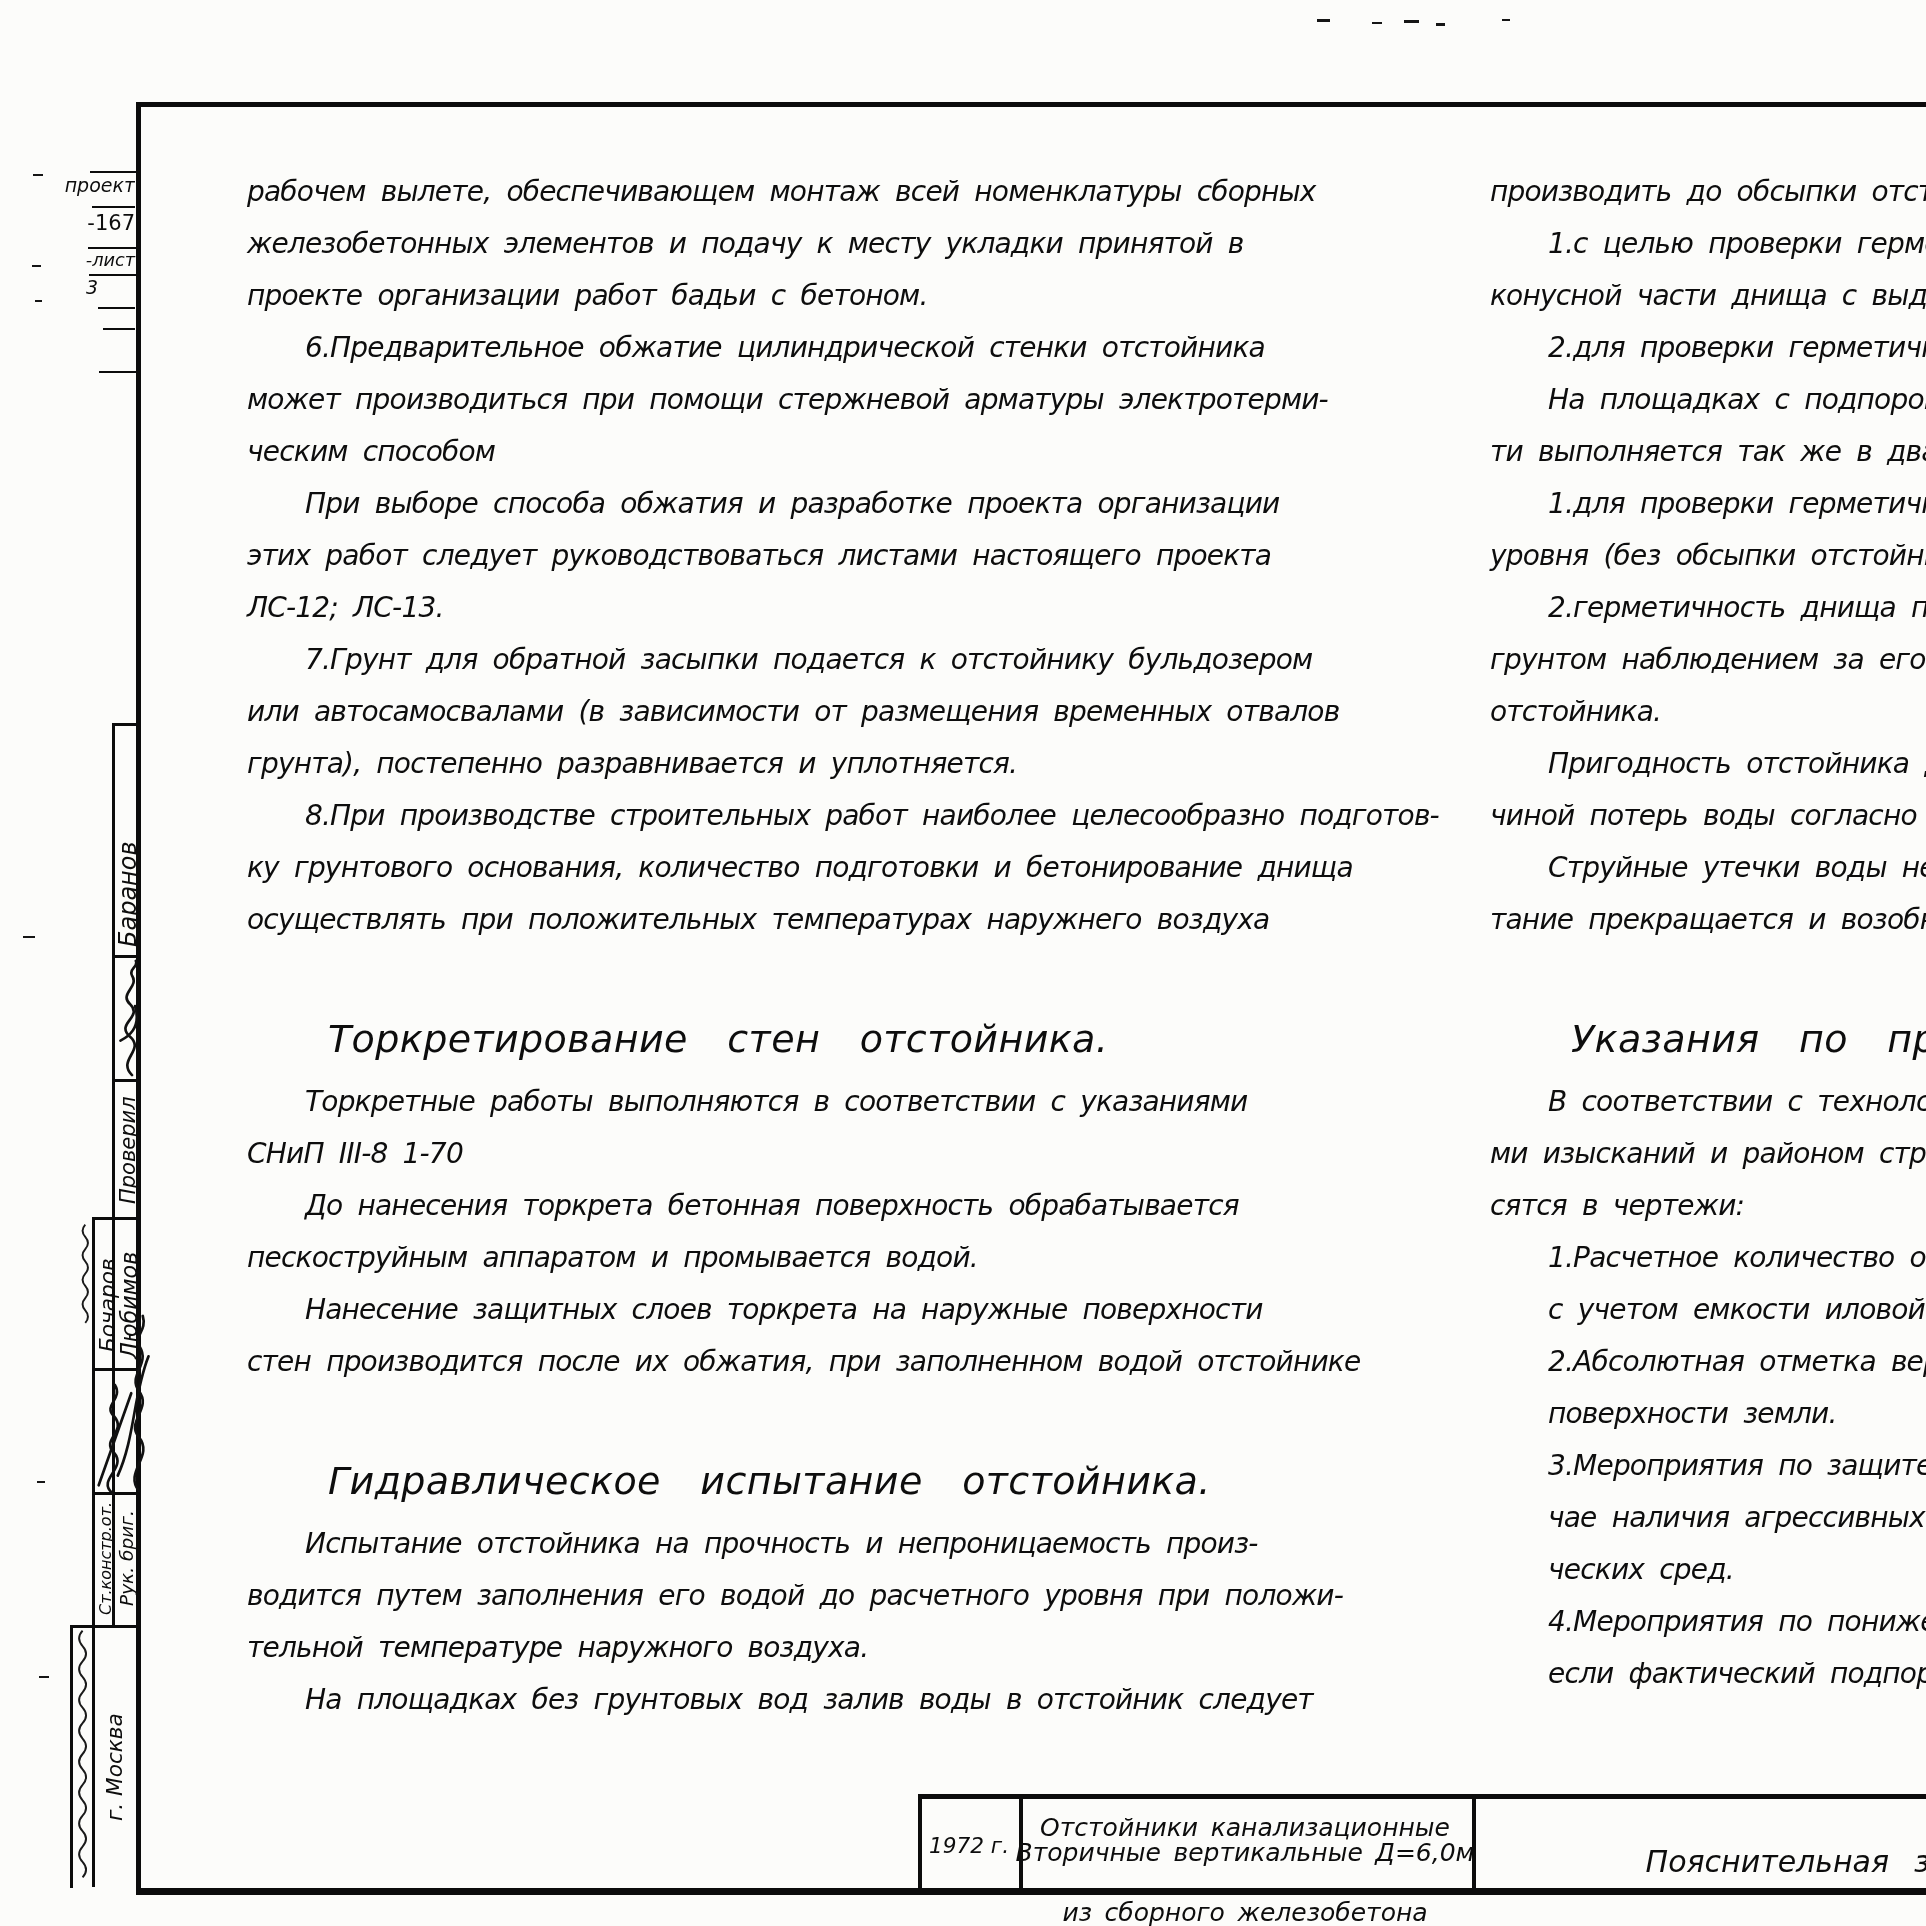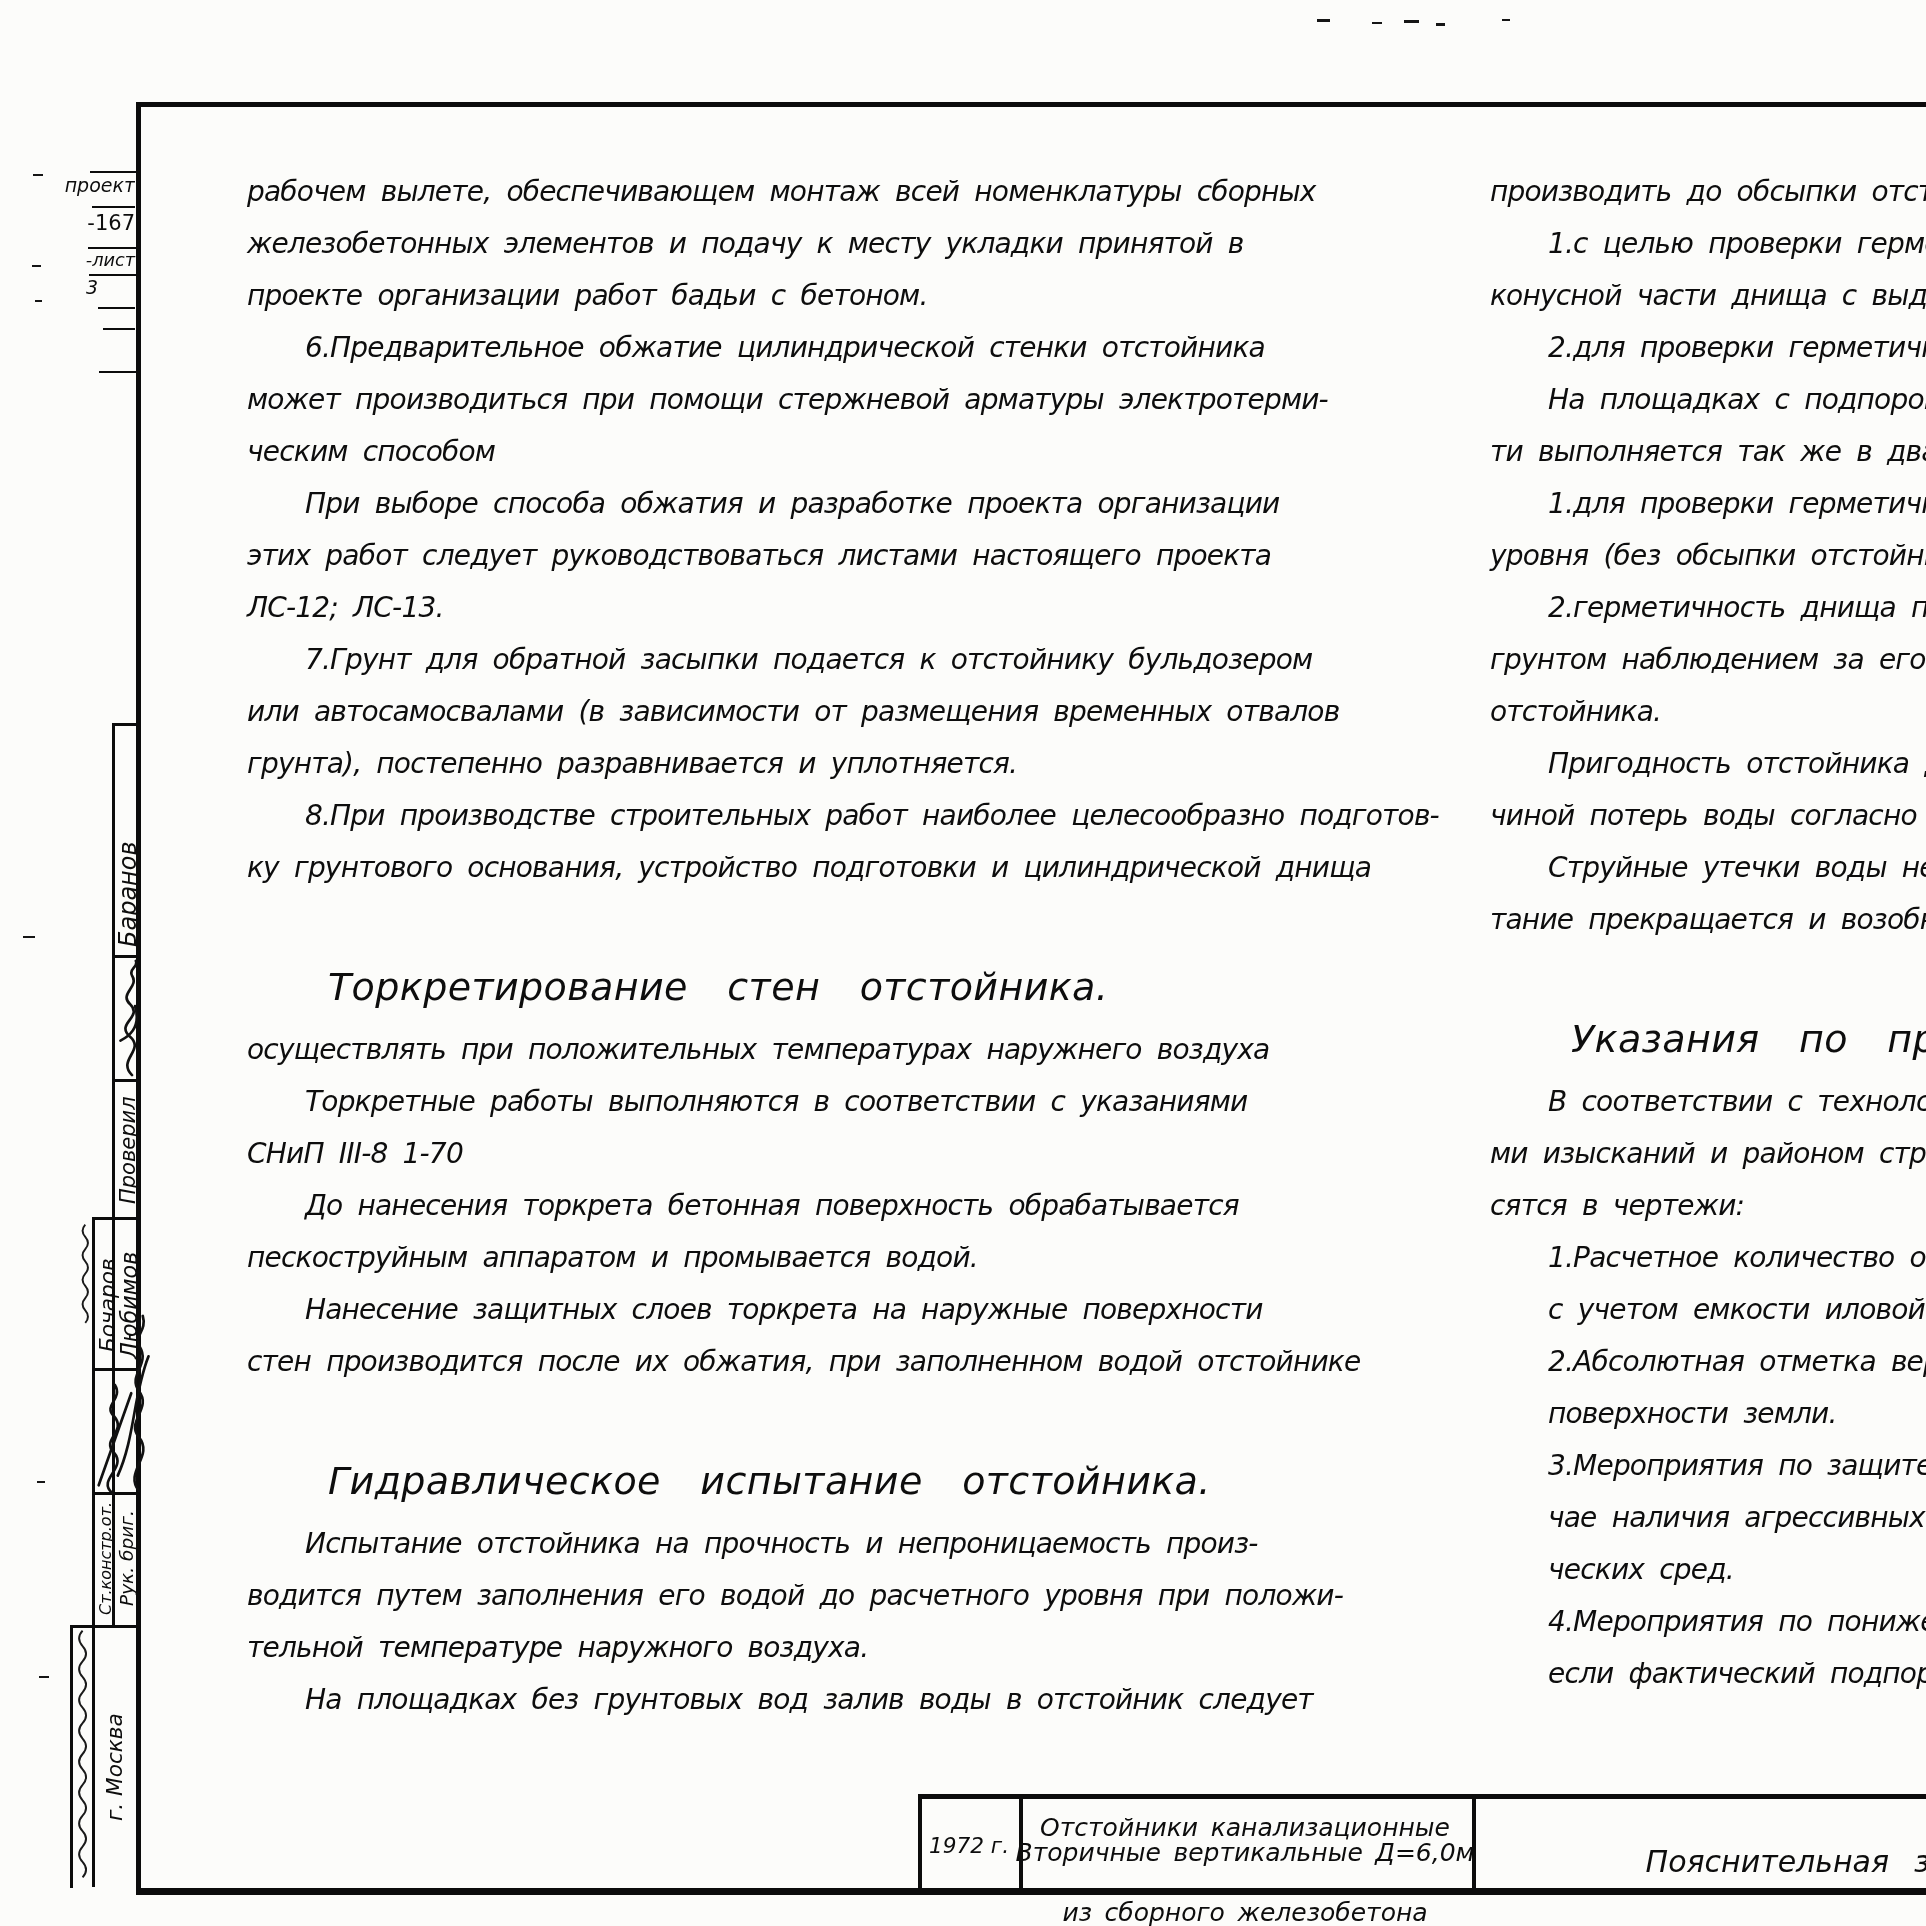--- a/index.html
+++ b/index.html
@@ -104,23 +104,23 @@
       <div class="tl first">6.Предварительное обжатие цилиндрической стенки отстойника</div>
       <div class="tl plain">может производиться при помощи стержневой арматуры электротерми-</div>
       <div class="tl plain">ческим способом</div>
       <div class="tl first">При выборе способа обжатия и разработке проекта организации</div>
       <div class="tl plain">этих работ следует руководствоваться листами настоящего проекта</div>
       <div class="tl plain">ЛС-12; ЛС-13.</div>
       <div class="tl first">7.Грунт для обратной засыпки подается к отстойнику бульдозером</div>
       <div class="tl plain">или автосамосвалами (в зависимости от размещения временных отвалов</div>
       <div class="tl plain">грунта), постепенно разравнивается и уплотняется.</div>
       <div class="tl first">8.При производстве строительных работ наиболее целесообразно подготов-</div>
-      <div class="tl plain">ку грунтового основания, устройство подготовки и цилиндрической днища</div>
+      <div class="tl plain">ку грунтового основания, количество подготовки и бетонирование днища</div>
+      <div class="tl plain">осуществлять при положительных температурах наружнего воздуха</div>
       <div class="tl head">Торкретирование стен отстойника.</div>
-      <div class="tl plain">осуществлять при положительных температурах наружнего воздуха</div>
       <div class="tl first">Торкретные работы выполняются в соответствии с указаниями</div>
       <div class="tl plain">СНиП III-8   1-70</div>
       <div class="tl first">До нанесения торкрета бетонная поверхность обрабатывается</div>
       <div class="tl plain">пескоструйным аппаратом и промывается водой.</div>
       <div class="tl first">Нанесение защитных слоев торкрета на наружные поверхности</div>
       <div class="tl plain">стен производится после их обжатия, при заполненном водой отстойнике</div>
       <div class="tl head">Гидравлическое испытание отстойника.</div>
       <div class="tl first">Испытание отстойника на прочность и непроницаемость произ-</div>
       <div class="tl plain">водится путем заполнения его водой до расчетного уровня при положи-</div>
       <div class="tl plain">тельной температуре наружного воздуха.</div>

